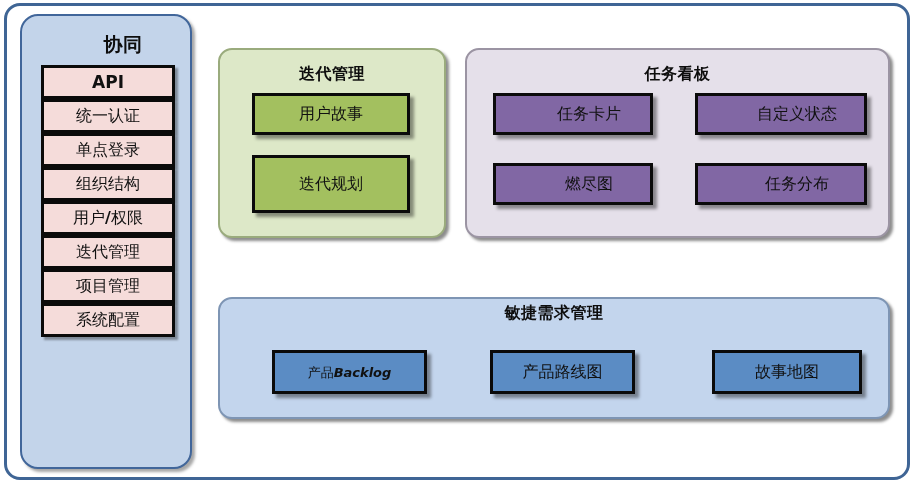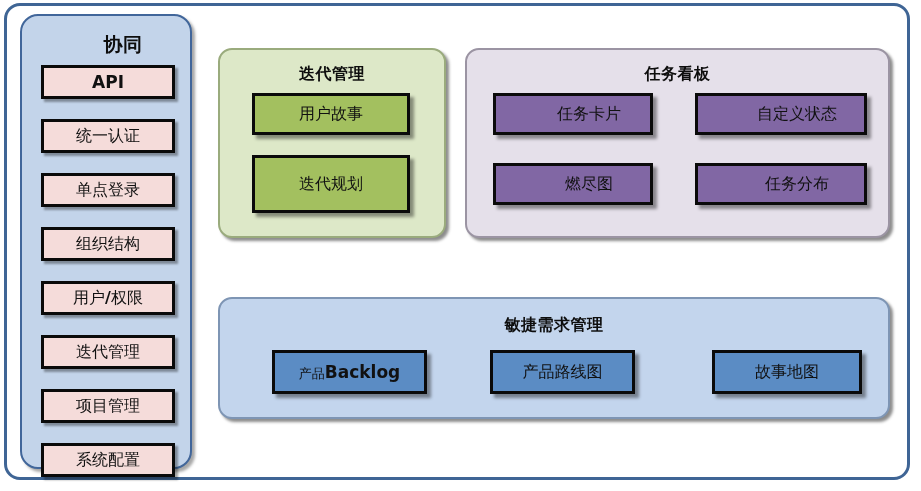--- a/index.html
+++ b/index.html
@@ -72,21 +72,21 @@
   .sidebar-items {
     position: absolute;
     left: 19px;
     top: 49px;
     width: 134px;
   }
   .sidebar-item {
     position: relative;
     width: 134px;
     height: 34px;
-    margin-bottom: 20px;
+    margin-bottom: 0;
     background: #f5dcda;
     border: 3px solid #0a0a0a;
     box-sizing: border-box;
     display: flex;
     align-items: center;
     justify-content: center;
     font-size: 16px;
     color: #111111;
     box-shadow: 3px 3px 2px rgba(0,0,0,0.35);
   }
@@ -151,21 +151,21 @@
 
   
   .panel-agile {
     left: 218px;
     top: 297px;
     width: 672px;
     height: 122px;
     background: #c3d5ed;
     border-color: #7e95b4;
   }
-  .agile-title { top: 16px; font-size: 16px; }
+  .agile-title { top: 4px; font-size: 16px; }
   .box-blue {
     position: absolute;
     background: #5b8cc4;
     border: 3px solid #0a0a0a;
     box-sizing: border-box;
     display: flex;
     align-items: center;
     justify-content: center;
     font-size: 16px;
     color: #111111;
@@ -178,21 +178,22 @@
   .mixed-label {
     display: inline;
   }
   .mixed-label .cjk-part {
     font-family: "Liberation Serif", "DejaVu Serif", serif;
     font-size: 13px;
   }
   .mixed-label .latin-part {
     font-family: "DejaVu Sans", "Liberation Sans", sans-serif;
     font-weight: bold;
-    font-size: 17px;
+    font-size: 13px;
+    font-style: italic;
   }
   .slash-bold {
     font-family: "DejaVu Sans", "Liberation Sans", sans-serif;
     font-weight: bold;
   }
 </style>
 </head>
 <body>
 
 <div id="canvas">

